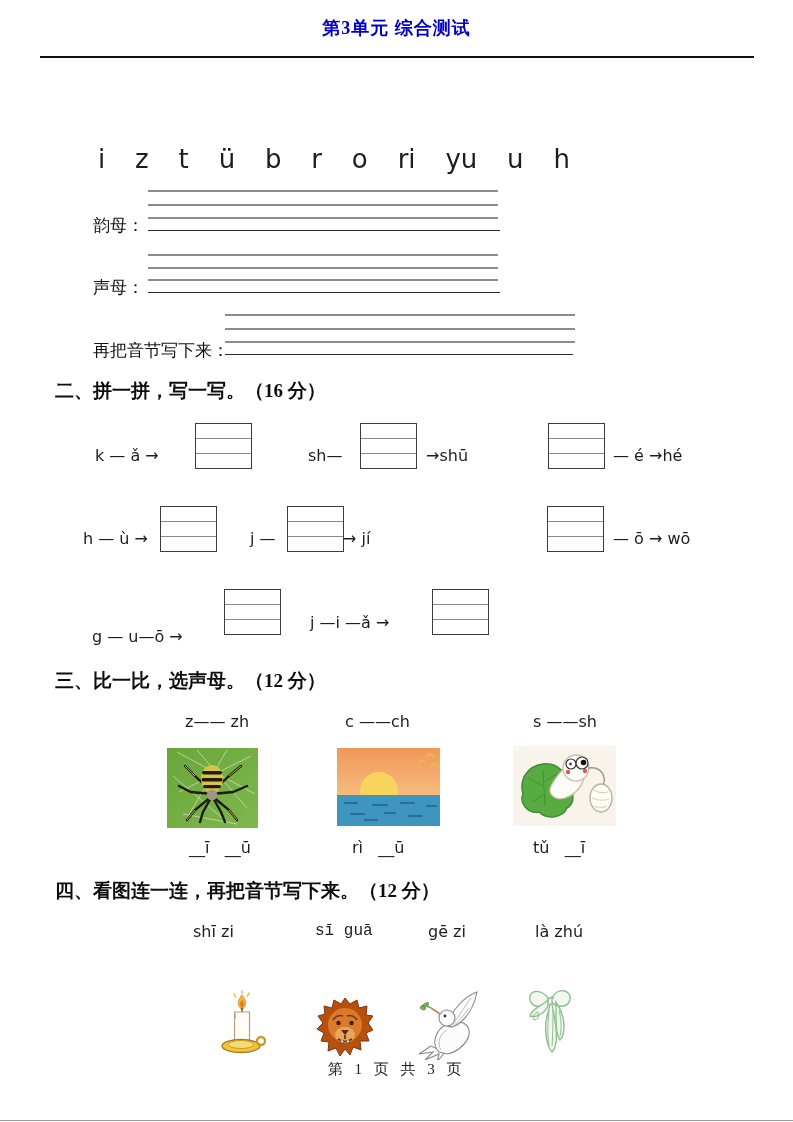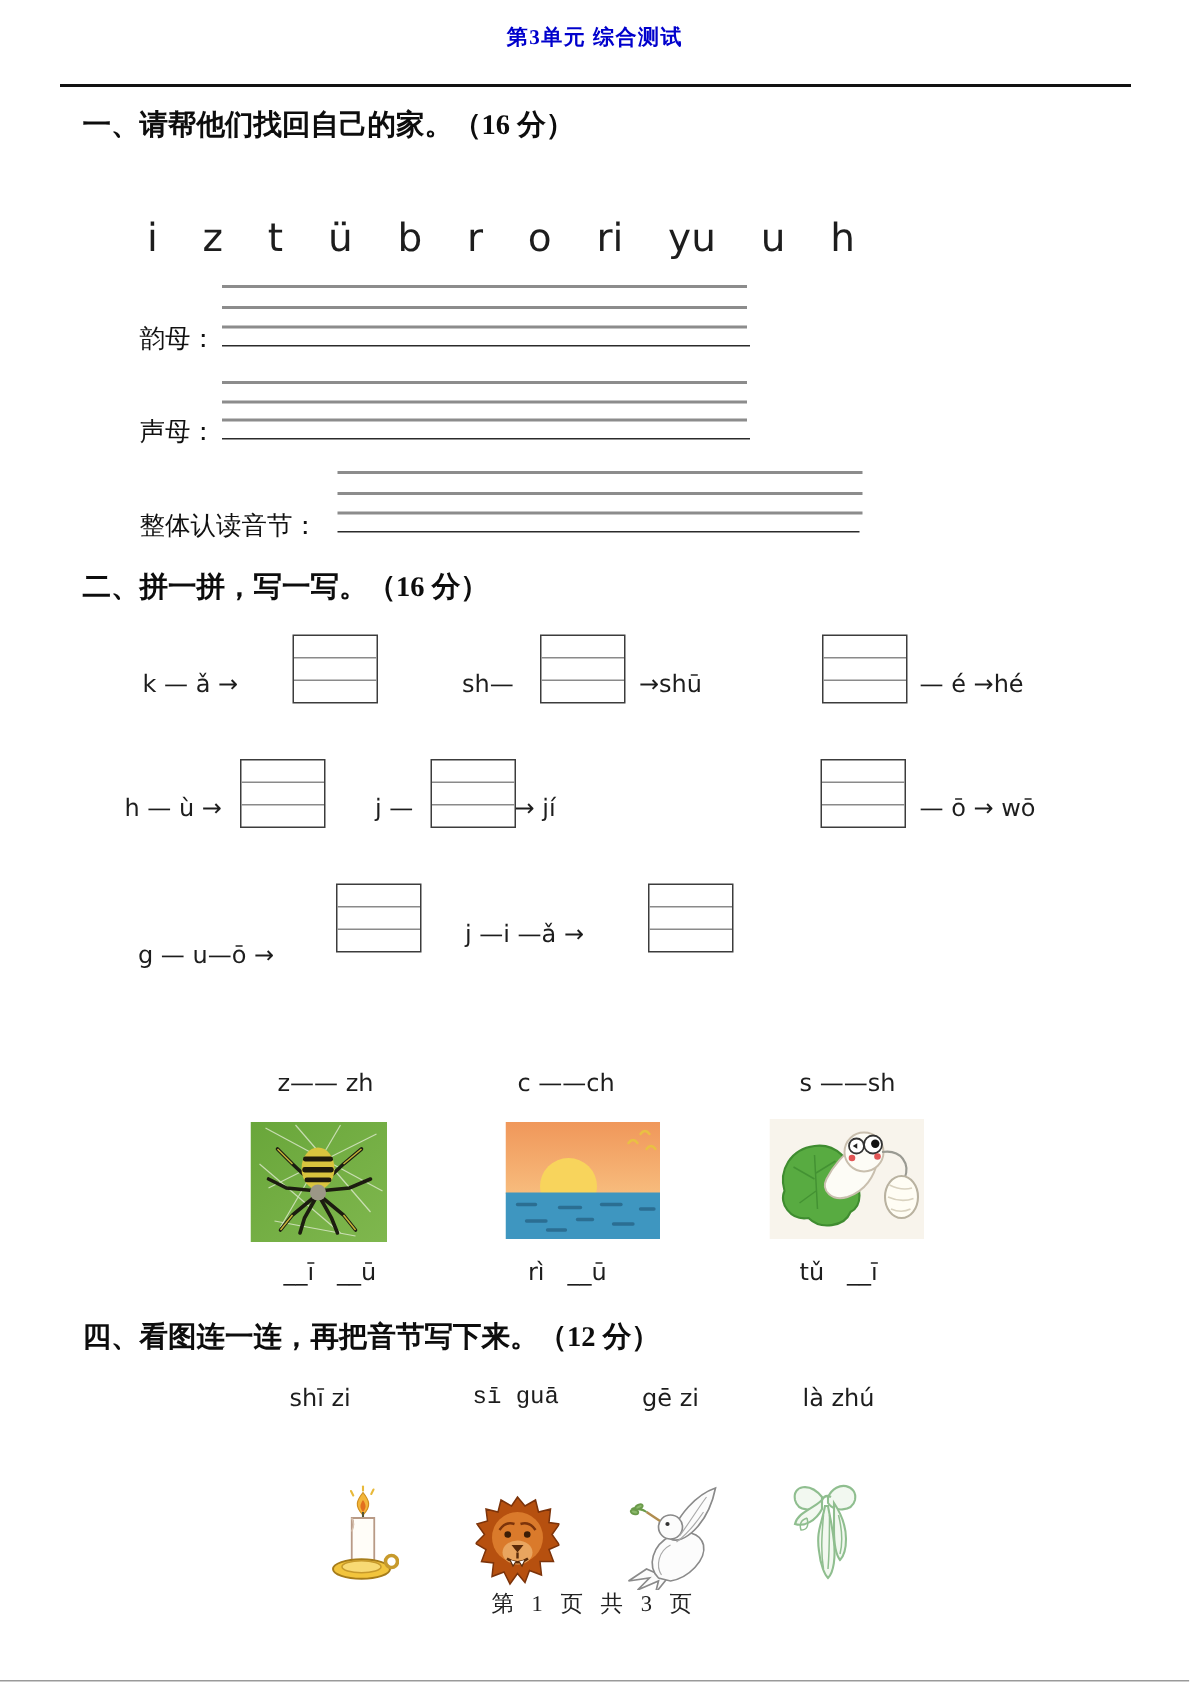--- a/index.html
+++ b/index.html
@@ -1,19 +1,19 @@
 <!DOCTYPE html>
 <html><head>
 <meta charset="utf-8">
 <style>
   html,body{margin:0;padding:0;background:#fff;}
   .page{position:relative;width:793px;height:1122px;background:#fff;overflow:hidden;
         font-family:"Liberation Serif",serif;color:#161616;}
   .title{position:absolute;top:16px;left:0;width:100%;text-align:center;
-         font-size:14px;font-weight:bold;color:#0000cc;letter-spacing:1px;}
+         font-size:18px;font-weight:bold;color:#0000cc;letter-spacing:1px;}
   .divider{position:absolute;top:56px;left:40px;width:714px;height:2px;background:#111;}
   .hd{position:absolute;font-size:19px;font-weight:bold;color:#0d0d0d;white-space:pre;}
   .lrow{position:absolute;display:flex;justify-content:space-between;
         font-family:"DejaVu Sans",sans-serif;font-size:26px;color:#1d1d1d;}
   .lrow span{display:block;}
   .py{position:absolute;font-family:"DejaVu Sans",sans-serif;font-size:16px;
       color:#1d1d1d;white-space:pre;}
   .rule{position:absolute;height:0;border-top:2px solid #8c8c8c;}
   .rule.b{border-top:1.2px solid #2b2b2b;}
   .lbl{position:absolute;font-size:17px;color:#111;white-space:pre;}
@@ -26,21 +26,20 @@
   .edge{position:absolute;top:1120px;left:0;width:100%;height:1px;background:#9a9a9a;}
 </style>
 </head>
 <body>
 
 <div class="page">
 
   <div class="title">第3单元 综合测试</div>
   <div class="divider"></div>
 
-  <div class="hd" style="left:55px;top:70px;">一、请帮他们找回自己的家。（16 分）</div>
 
   <div class="lrow" style="left:98px;top:144px;width:472px;">
     <span>i</span>
     <span>z</span>
     <span>t</span>
     <span>ü</span>
     <span>b</span>
     <span>r</span>
     <span>o</span>
     <span>ri</span>
@@ -58,21 +57,21 @@
   <div class="rule" style="left:148px;top:254px;width:350px;"></div>
   <div class="rule" style="left:148px;top:267px;width:350px;"></div>
   <div class="rule" style="left:148px;top:279px;width:350px;"></div>
   <div class="rule b" style="left:148px;top:292px;width:352px;"></div>
   <div class="lbl" style="left:93px;top:276px;text-align:right;">声母：</div>
 
   <div class="rule" style="left:225px;top:314px;width:350px;"></div>
   <div class="rule" style="left:225px;top:328px;width:350px;"></div>
   <div class="rule" style="left:225px;top:341px;width:350px;"></div>
   <div class="rule b" style="left:225px;top:354px;width:348px;"></div>
-  <div class="lbl" style="left:93px;top:339px;">整体认读音节：</div>
+  <div class="lbl" style="left:93px;top:339px;">再把音节写下来：</div>
 
   <div class="hd" style="left:55px;top:378px;">二、拼一拼，写一写。（16 分）</div>
 
   <div class="py" style="left:95px;top:446px;">k — ǎ →</div>
   <div class="pbox" style="left:195px;top:423px;">
       <i></i>
       <i></i>
     </div>
   <div class="py" style="left:308px;top:446px;">sh—</div>
   <div class="pbox" style="left:360px;top:423px;">
@@ -107,20 +106,21 @@
   <div class="pbox" style="left:224px;top:589px;">
       <i></i>
       <i></i>
     </div>
   <div class="py" style="left:310px;top:613px;">j —i —ǎ →</div>
   <div class="pbox" style="left:432px;top:589px;">
       <i></i>
       <i></i>
     </div>
 
+  <div class="hd" style="left:55px;top:668px;">三、比一比，选声母。（12 分）</div>
   <div class="py" style="left:185px;top:712px;">z—— zh</div>
   <div class="py" style="left:345px;top:712px;">c ——ch</div>
   <div class="py" style="left:533px;top:712px;">s ——sh</div>
 
   <div class="img" style="left:167px;top:748px;">
     <svg width="91" height="80" viewBox="0 0 91 80">
       <defs>
           <linearGradient id="gr" x1="0" y1="0" x2="1" y2="1">
         <stop offset="0" stop-color="#69a63a"></stop>
             <stop offset="1" stop-color="#7fb74e"></stop>

